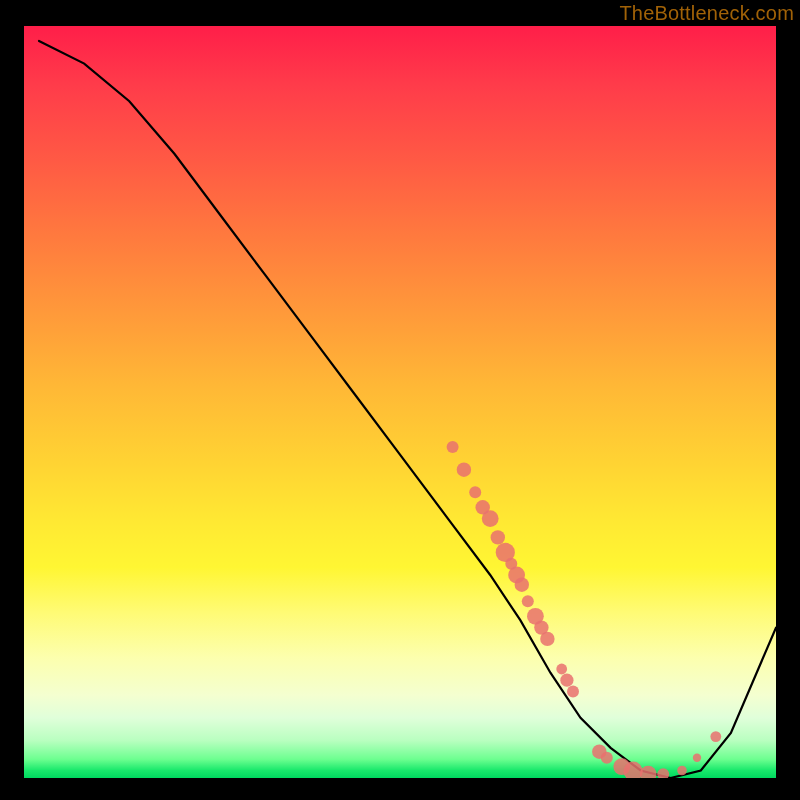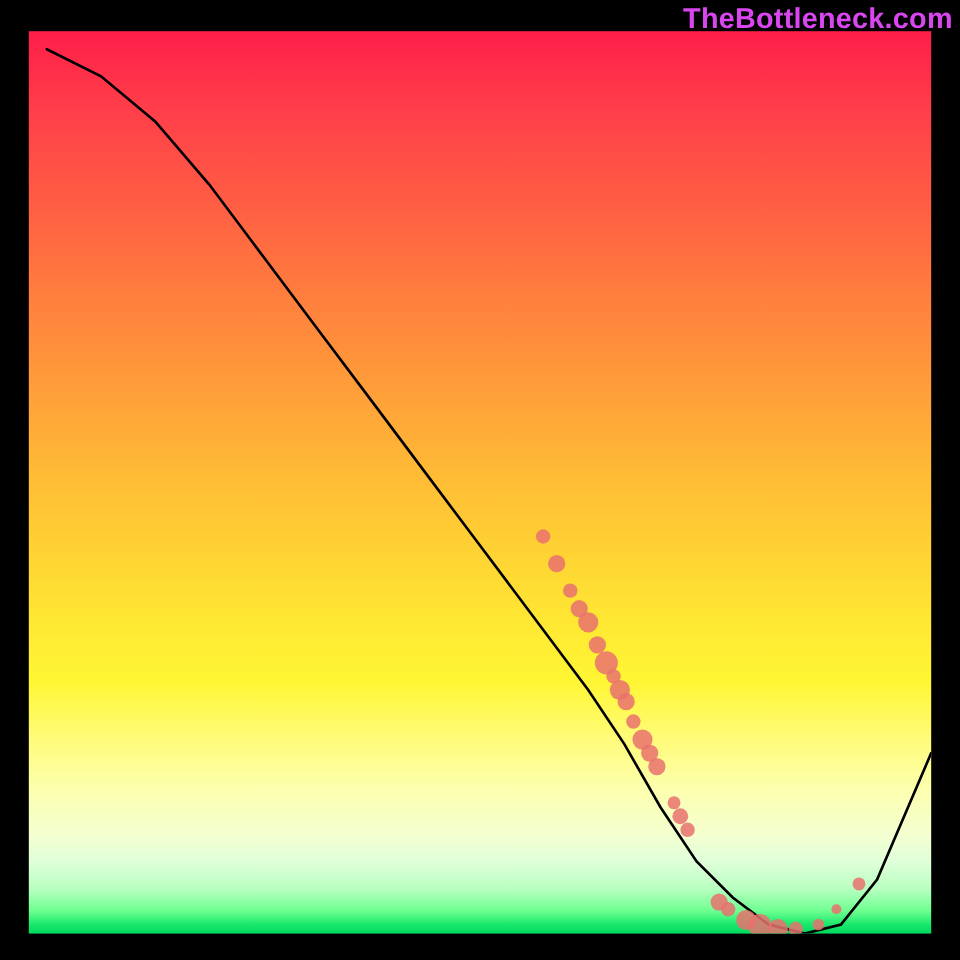--- a/index.html
+++ b/index.html
@@ -51,23 +51,23 @@
     position: absolute;
     left: 0;
     top: 0;
     width: 752px;
     height: 752px;
   }
   .watermark {
     position: absolute;
     top: 2px;
     right: 6px;
-    color: #d946ef;
-    font-size: 24px;
-    font-weight: 700;
+    color: #a16207;
+    font-size: 20px;
+    font-weight: 400;
     letter-spacing: 0.2px;
     user-select: none;
   }
 </style>
 </head>
 <body>
 
 <div class="watermark">TheBottleneck.com</div>
 
 <div class="frame">

